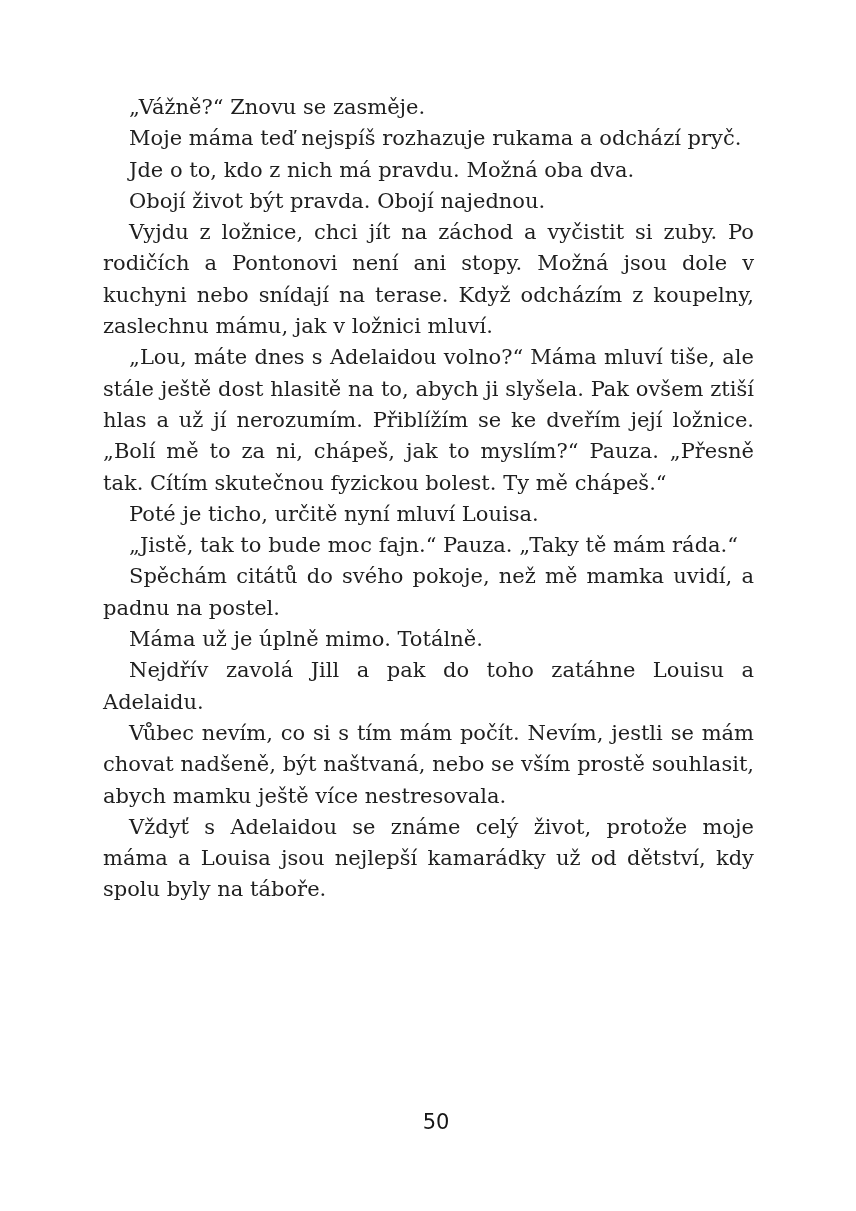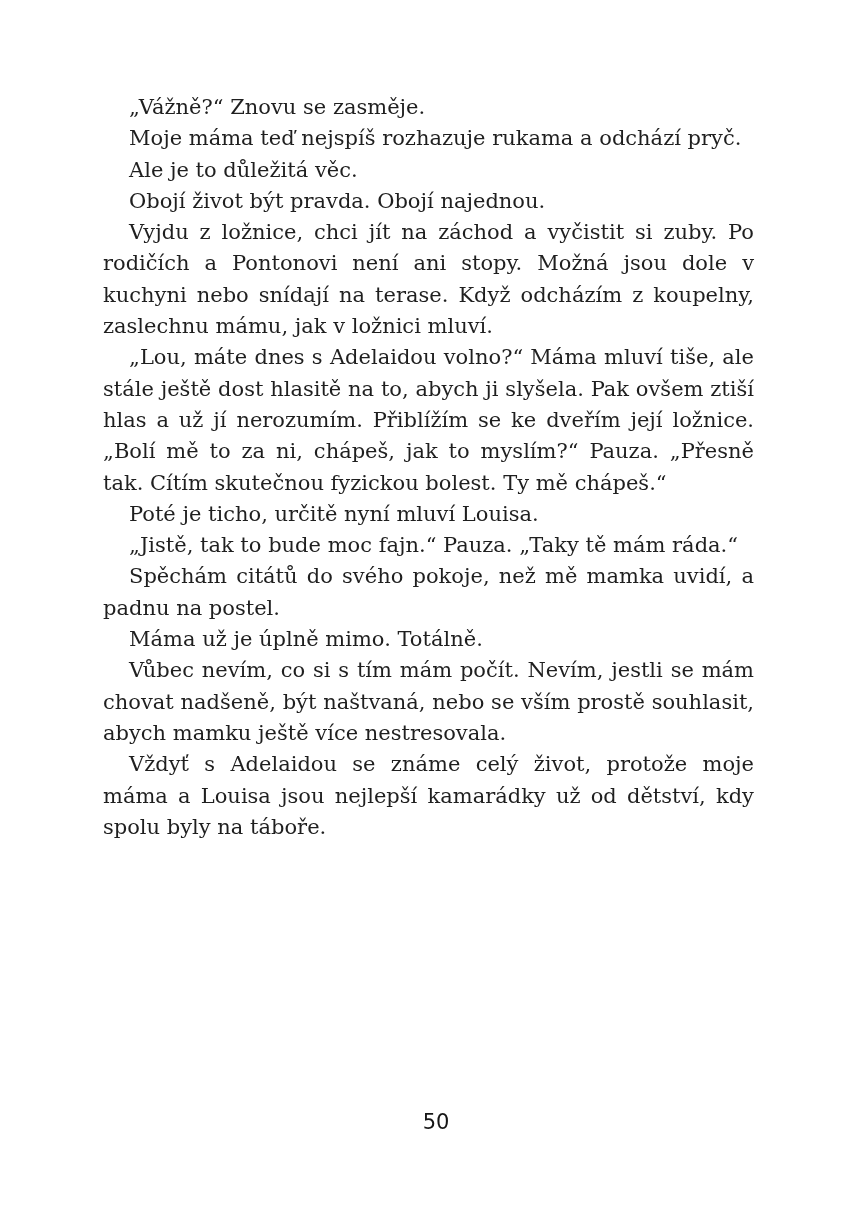--- a/index.html
+++ b/index.html
@@ -45,25 +45,26 @@
     line-height: 30px;
   }
 </style>
 </head>
 <body>
 
 <div class="book-page">
   <div class="text-block" id="text-block">
       <p lang="cs">„Vážně?“ Znovu se zasměje.</p>
       <p lang="cs">Moje máma teď nejspíš rozhazuje rukama a odchází pryč.</p>
-      <p lang="cs">Ale je to důležitá věc.</p>
+      <p lang="cs">Jde o to, kdo z nich má pravdu. Možná oba dva.</p>
       <p lang="cs">Obojí život být pravda. Obojí najednou.</p>
       <p lang="cs">Vyjdu z ložnice, chci jít na záchod a vyčistit si zuby. Po rodičích a Pontonovi není ani stopy. Možná jsou dole v kuchyni nebo snídají na terase. Když odcházím z koupelny, zaslechnu mámu, jak v ložnici mluví.</p>
       <p lang="cs">„Lou, máte dnes s Adelaidou volno?“ Máma mluví tiše, ale stále ještě dost hlasitě na to, abych ji slyšela. Pak ovšem ztiší hlas a už jí nerozumím. Přiblížím se ke dveřím její ložnice. „Bolí mě to za ni, chápeš, jak to myslím?“ Pauza. „Přesně tak. Cítím skutečnou fyzickou bolest. Ty mě chápeš.“</p>
       <p lang="cs">Poté je ticho, určitě nyní mluví Louisa.</p>
       <p lang="cs">„Jistě, tak to bude moc fajn.“ Pauza. „Taky tě mám ráda.“</p>
       <p lang="cs">Spěchám citátů do svého pokoje, než mě mamka uvidí, a padnu na postel.</p>
       <p lang="cs">Máma už je úplně mimo. Totálně.</p>
+      <p lang="cs">Nejdřív zavolá Jill a pak do toho zatáhne Louisu a Adelaidu.</p>
       <p lang="cs">Vůbec nevím, co si s tím mám počít. Nevím, jestli se mám chovat nadšeně, být naštvaná, nebo se vším prostě souhlasit, abych mamku ještě více nestresovala.</p>
       <p lang="cs">Vždyť s Adelaidou se známe celý život, protože moje máma a Louisa jsou nejlepší kamarádky už od dětství, kdy spolu byly na táboře.</p>
     </div>
   <div class="page-number">50</div>
 </div>
 
 </body></html>

